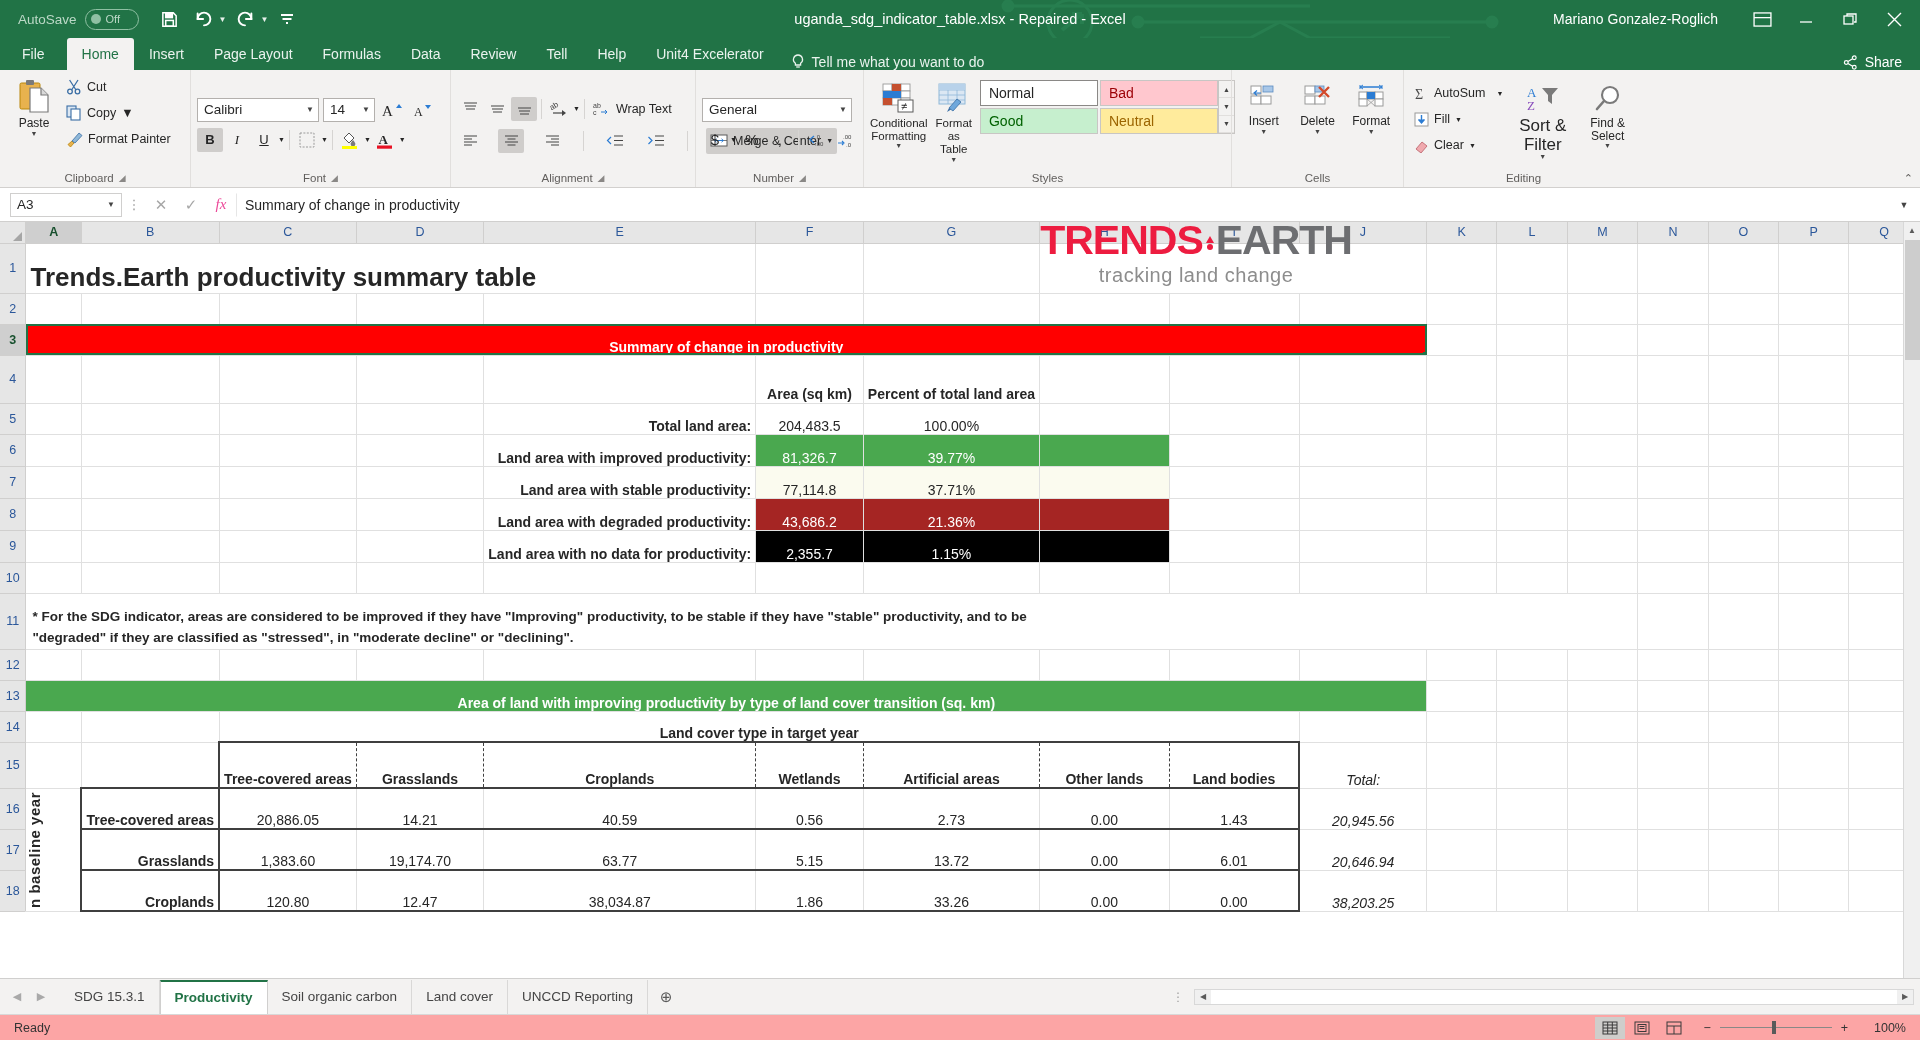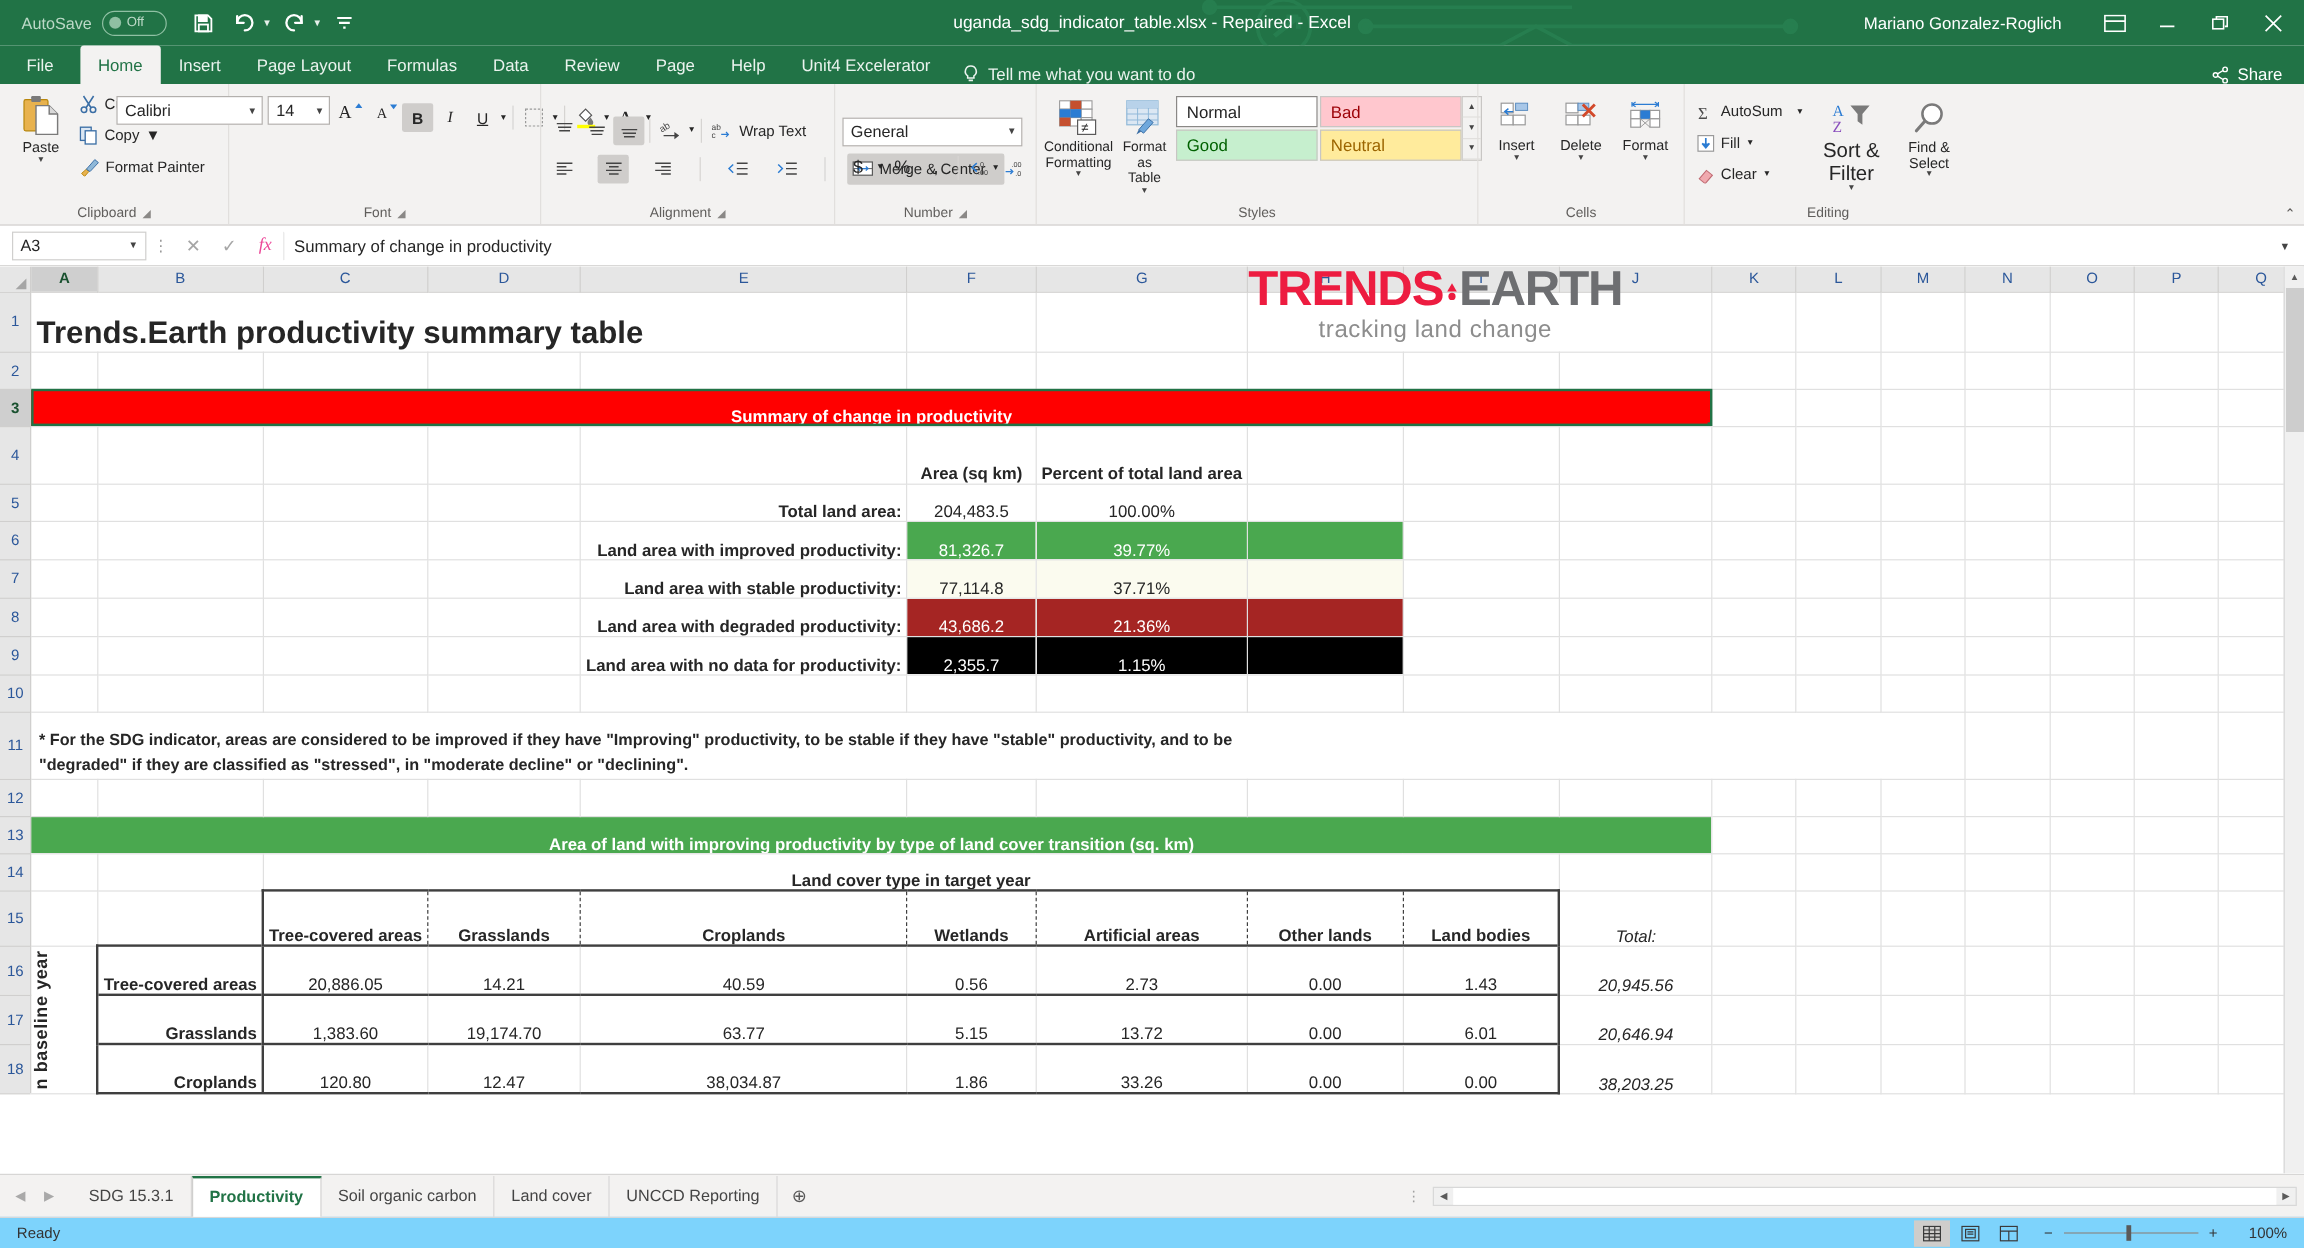--- a/index.html
+++ b/index.html
@@ -167,21 +167,21 @@
   .stab{padding:0 14px;height:34px;display:flex;align-items:center;font-size:13.5px;color:#444;border-right:1px solid #d9d8d7;}
   .stab.active{background:#fff;color:#217346;font-weight:bold;border-top:2px solid #217346;border-right:1px solid #d0cfce;border-left:1px solid #d0cfce;}
   .addsheet{width:36px;display:flex;align-items:center;justify-content:center;font-size:15px;color:#5a5a5a;}
   .tab-split{margin-left:auto;display:flex;align-items:center;gap:0;padding-right:2px;flex:1;}
   .tdots{color:#a0a0a0;font-size:12px;padding:0 10px;margin-left:auto;}
   .hscroll{flex:0 0 720px;height:16px;background:#f0f0f0;border:1px solid #d8d8d8;display:flex;align-items:center;margin-right:4px;}
   .hscroll .harw{width:16px;text-align:center;font-size:8px;color:#5a5a5a;}
   .hscroll .htrack{flex:1;height:14px;background:#fff;}
 
   
-  .statusbar{height:26px;background:#7dd3fc;display:flex;align-items:center;border-top:1px solid #d8d8d8;font-size:12.5px;color:#333;}
+  .statusbar{height:26px;background:#fca5a5;display:flex;align-items:center;border-top:1px solid #d8d8d8;font-size:12.5px;color:#333;}
   .st-ready{padding-left:14px;}
   .st-right{margin-left:auto;display:flex;align-items:center;gap:2px;padding-right:14px;}
   .viewbtn{width:30px;height:22px;display:flex;align-items:center;justify-content:center;}
   .viewbtn.on{background:#cfcdcb;}
   .zoomslider{display:flex;align-items:center;gap:9px;margin:0 12px;}
   .zs-track{width:112px;height:1px;background:#8a8886;position:relative;}
   .zs-thumb{position:absolute;left:52px;top:-6px;width:4px;height:13px;background:#5a5a5a;}
   .zoomval{width:44px;text-align:right;}
 </style>
 </head>
@@ -268,21 +268,21 @@
 </div>
 
 <div class="ribbon-tabs">
   <div class="rtab file">File</div>
   <div class="rtab active">Home</div>
   <div class="rtab">Insert</div>
   <div class="rtab">Page Layout</div>
   <div class="rtab">Formulas</div>
   <div class="rtab">Data</div>
   <div class="rtab">Review</div>
-  <div class="rtab">Page</div>
+  <div class="rtab">Tell</div>
   <div class="rtab">Help</div>
   <div class="rtab">Unit4 Excelerator</div>
   <div class="tellme">
     <svg width="14" height="16" viewBox="0 0 14 16" fill="none" stroke="#eaf3ee" stroke-width="1.3">
       <path d="M7 1a4.5 4.5 0 0 0-2.6 8.2V11h5.2V9.2A4.5 4.5 0 0 0 7 1z"></path>
         <path d="M5.2 13h3.6"></path>
     </svg>
     <span>Tell me what you want to do</span>
   </div>
   <div class="share">
@@ -336,21 +336,21 @@
         </div>
       </div>
     </div>
     <div class="rg-title">
       <span>Clipboard</span>
       <span class="rg-launcher">◢</span>
     </div>
   </div>
 
   <div class="rgroup" style="width:260px;">
-    <div class="rg-body" style="flex-direction:row;justify-content:center;padding-top:6px;">
+    <div class="rg-body" style="flex-direction:column;justify-content:center;padding-top:6px;">
       <div class="row" style="gap:4px;">
         <div class="combo" style="width:122px;">
           <span class="cv">Calibri</span>
           <span class="cc">▼</span>
         </div>
         <div class="combo" style="width:52px;">
           <span class="cv">14</span>
           <span class="cc">▼</span>
         </div>
         <div class="iconbtn">

